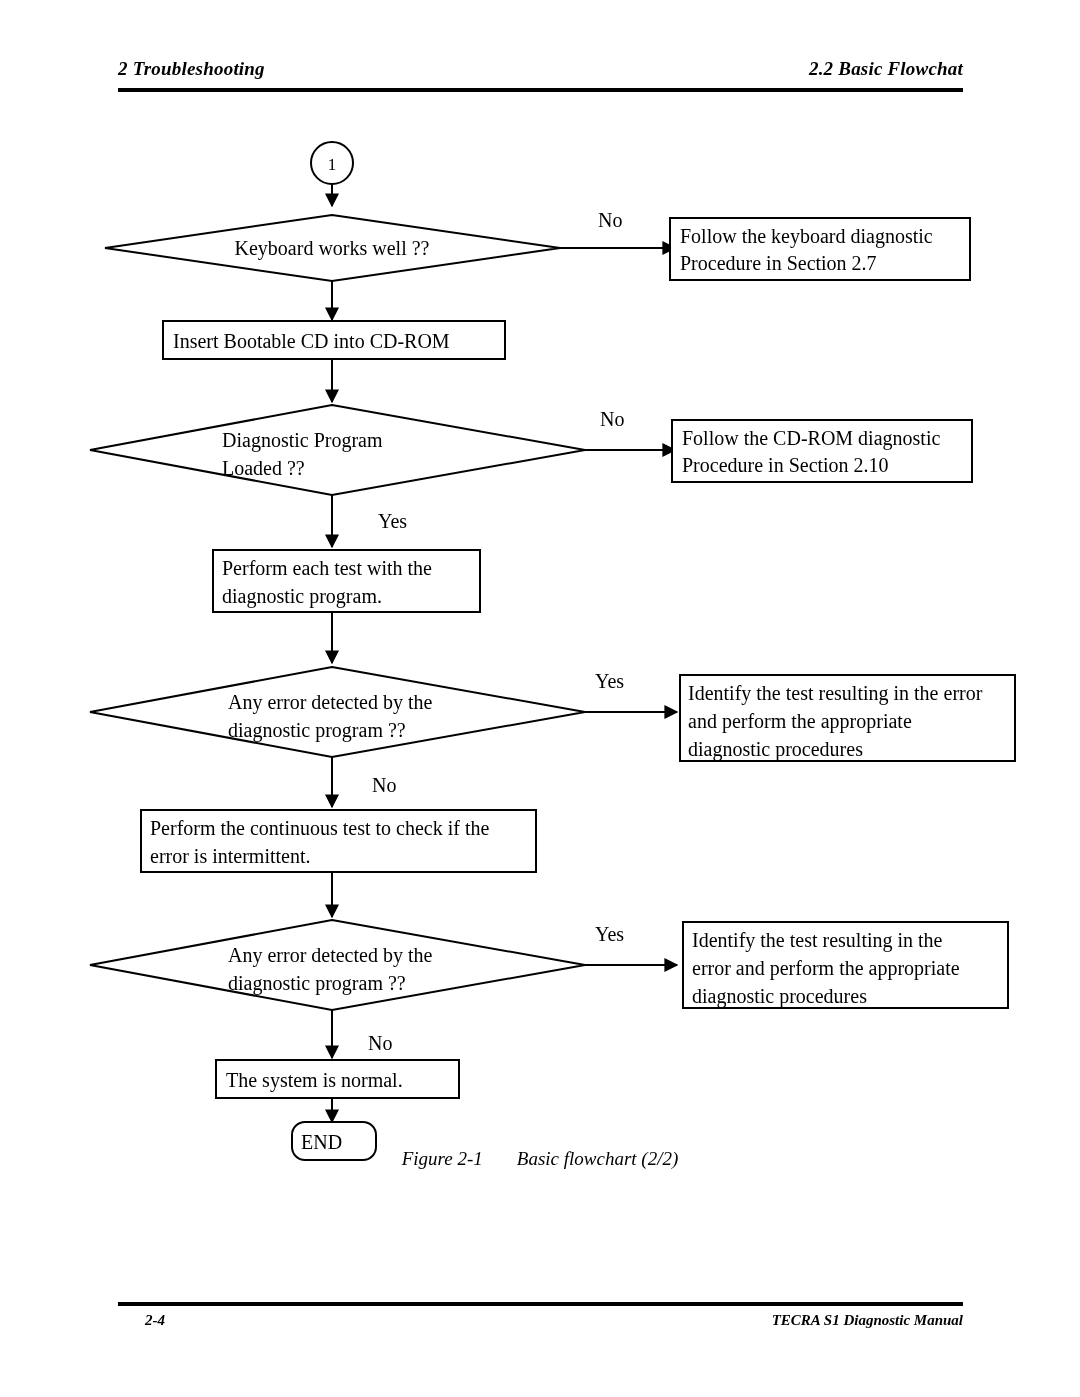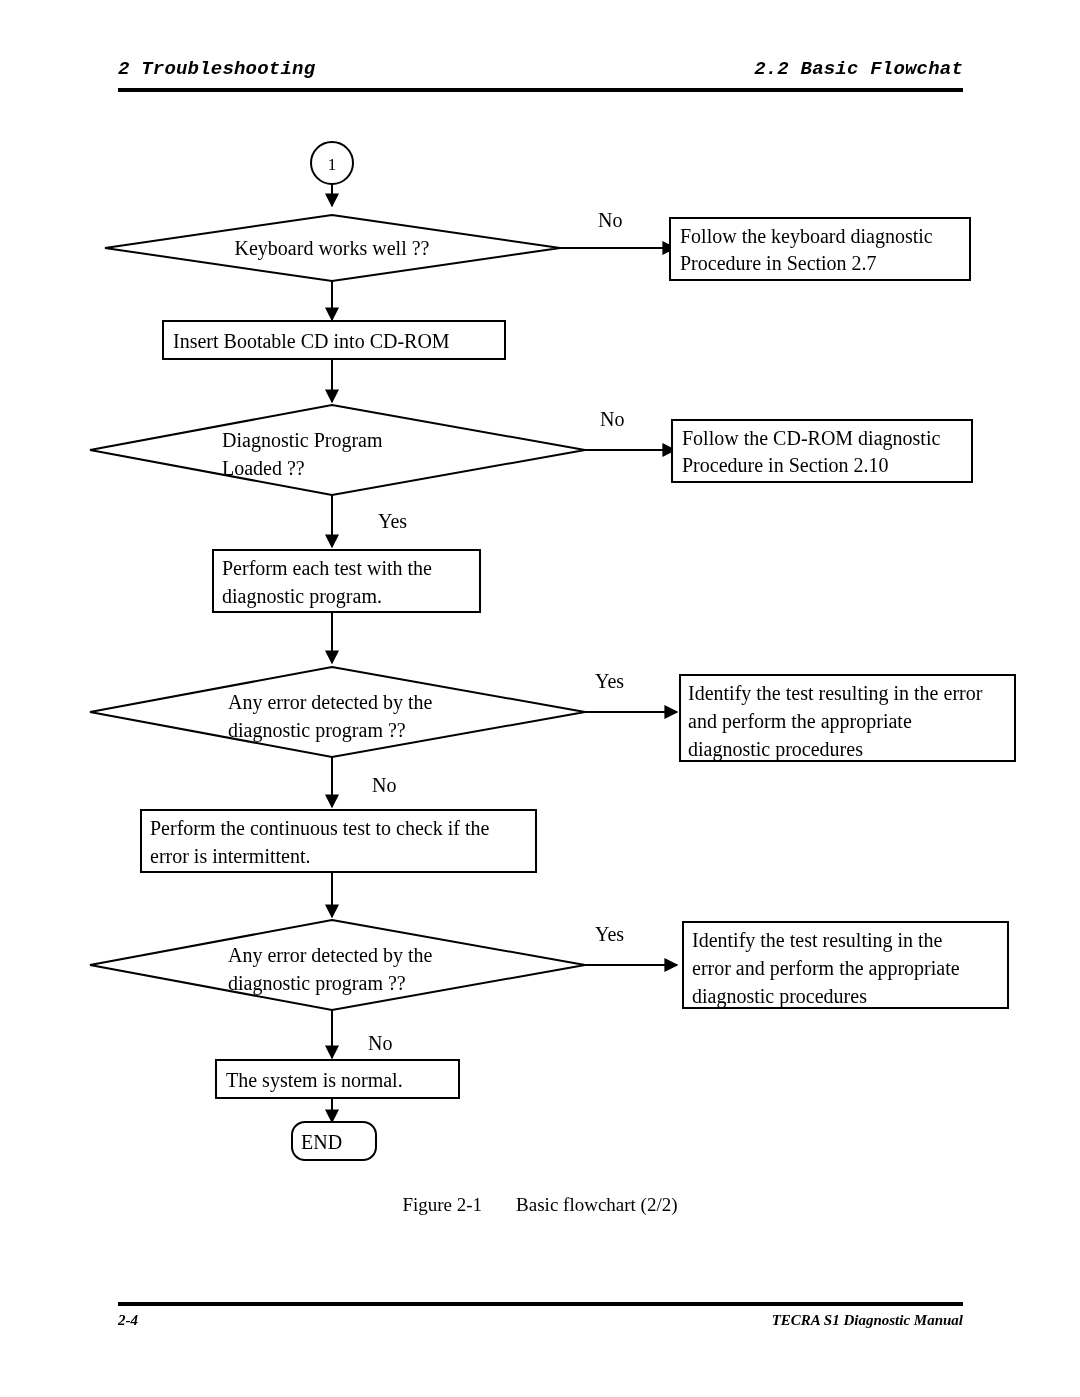--- a/index.html
+++ b/index.html
@@ -27,21 +27,20 @@
   }
   #page-header .hdr-left,
   #page-header .hdr-right {
     position: absolute;
     top: 0;
     font-style: italic;
     font-weight: bold;
     font-size: 19px;
     letter-spacing: 0.2px;
     white-space: nowrap;
-    font-family: Liberation Mono, monospace;
   }
   #page-header .hdr-left { left: 0; }
   #page-header .hdr-right { right: 0; }
   #page-header .hdr-rule {
     position: absolute;
     left: 0;
     right: 0;
     top: 30px;
     height: 4px;
     background: #000;
@@ -64,31 +63,33 @@
     background: #000;
   }
   #page-footer .ftr-left,
   #page-footer .ftr-right {
     position: absolute;
     top: 10px;
     font-style: italic;
     font-weight: bold;
     font-size: 15px;
     white-space: nowrap;
+    margin-left: 27px;
   }
   #page-footer .ftr-left { left: 0; }
   #page-footer .ftr-right { right: 0; }
 
   
   #figure-caption {
     position: absolute;
     left: 0;
-    top: 1194px;
+    top: 1148px;
     width: 1080px;
     text-align: center;
+    font-style: italic;
     font-size: 19px;
   }
   #figure-caption .cap-num { margin-right: 34px; }
 
   
   #flowchart {
     position: absolute;
     left: 0;
     top: 110px;
     width: 1080px;

